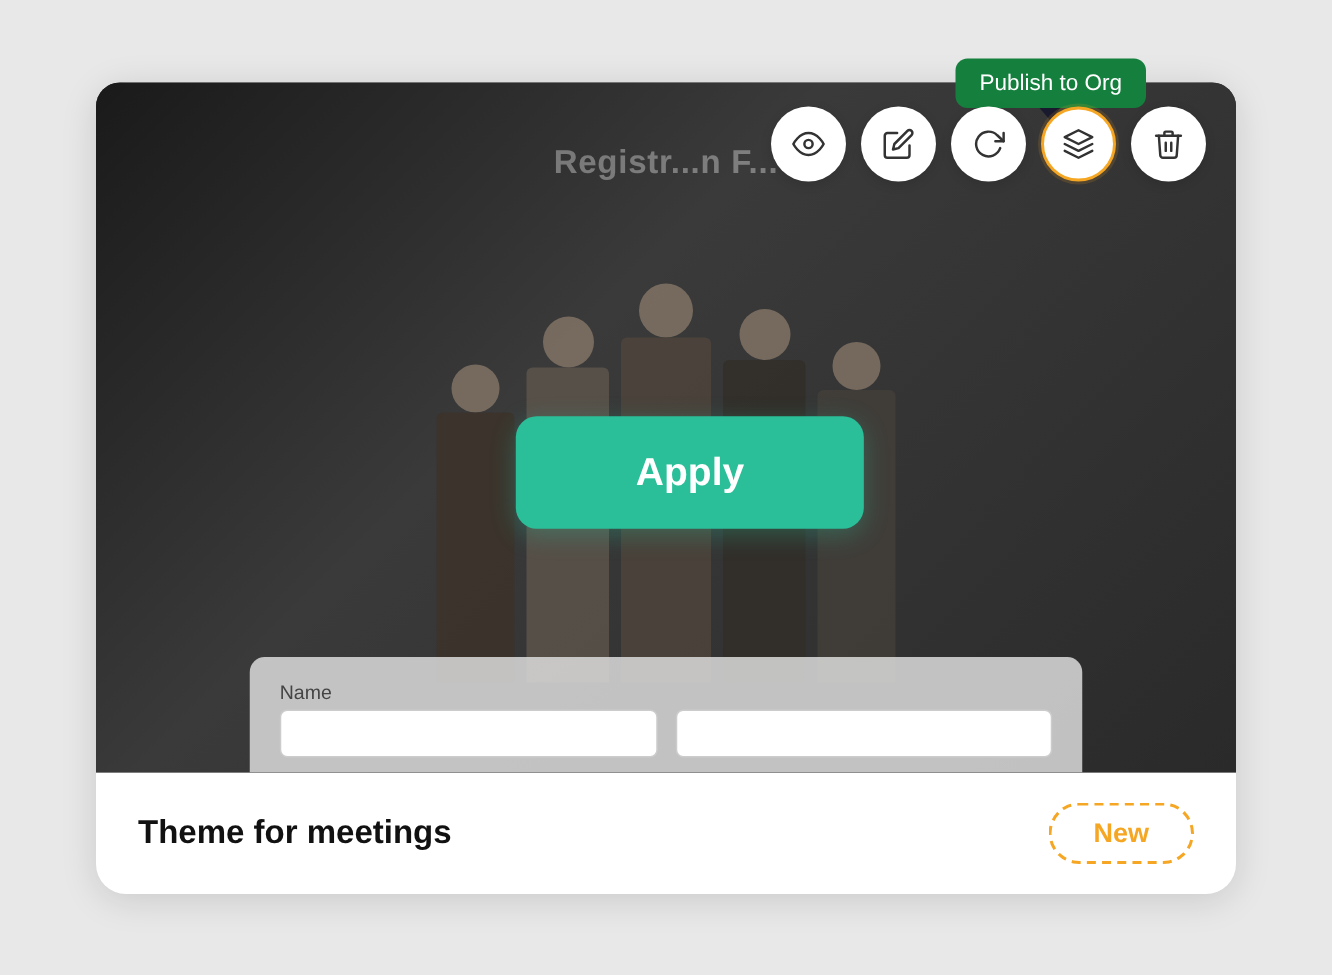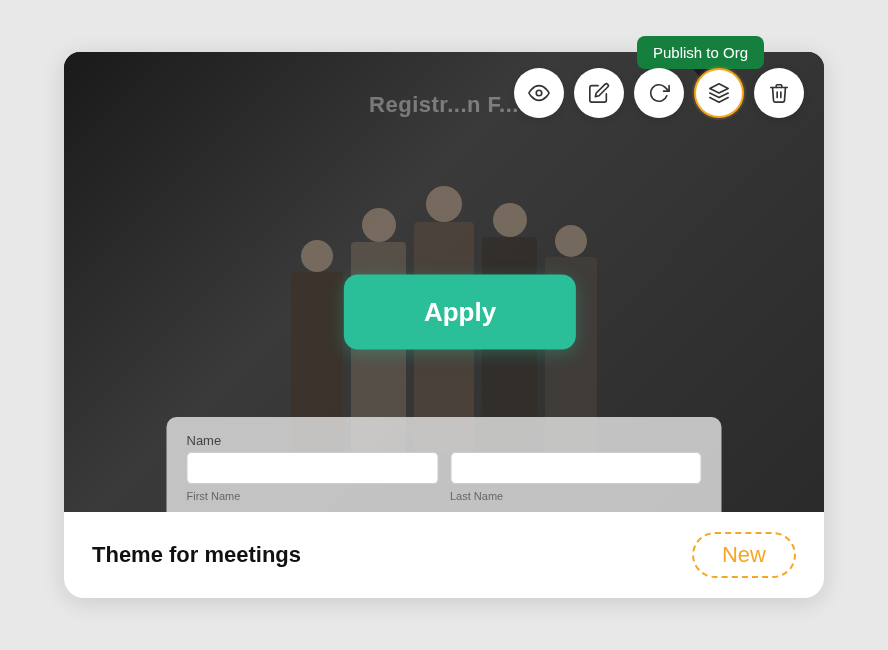--- a/index.html
+++ b/index.html
@@ -192,22 +192,22 @@
       font-size: 22px;
       font-weight: 700;
       color: #111;
     }
 
     .new-badge {
       border: 2px dashed #f5a623;
       border-radius: 50px;
       padding: 8px 28px;
       color: #f5a623;
-      font-size: 22px;
-      font-weight: 400;
+      font-size: 18px;
+      font-weight: 700;
       background: transparent;
       cursor: pointer;
     }
 
     
     svg {
       width: 22px;
       height: 22px;
       fill: none;
       stroke: currentColor;
@@ -322,24 +322,20 @@
 
       <button class="apply-btn">Apply</button>
 
       <div class="form-preview">
         <div class="form-row">
           <span class="form-label">Name</span>
           <div class="form-fields">
             <div class="form-field"></div>
             <div class="form-field"></div>
           </div>
-          <div class="field-labels">
-            <span class="field-label-small">First Name</span>
-            <span class="field-label-small">Last Name</span>
-          </div>
         </div>
       </div>
 
     </div>
   </div>
 
   <div class="card-footer">
     <span class="card-title">Theme for meetings</span>
     <button class="new-badge">New</button>
   </div>

